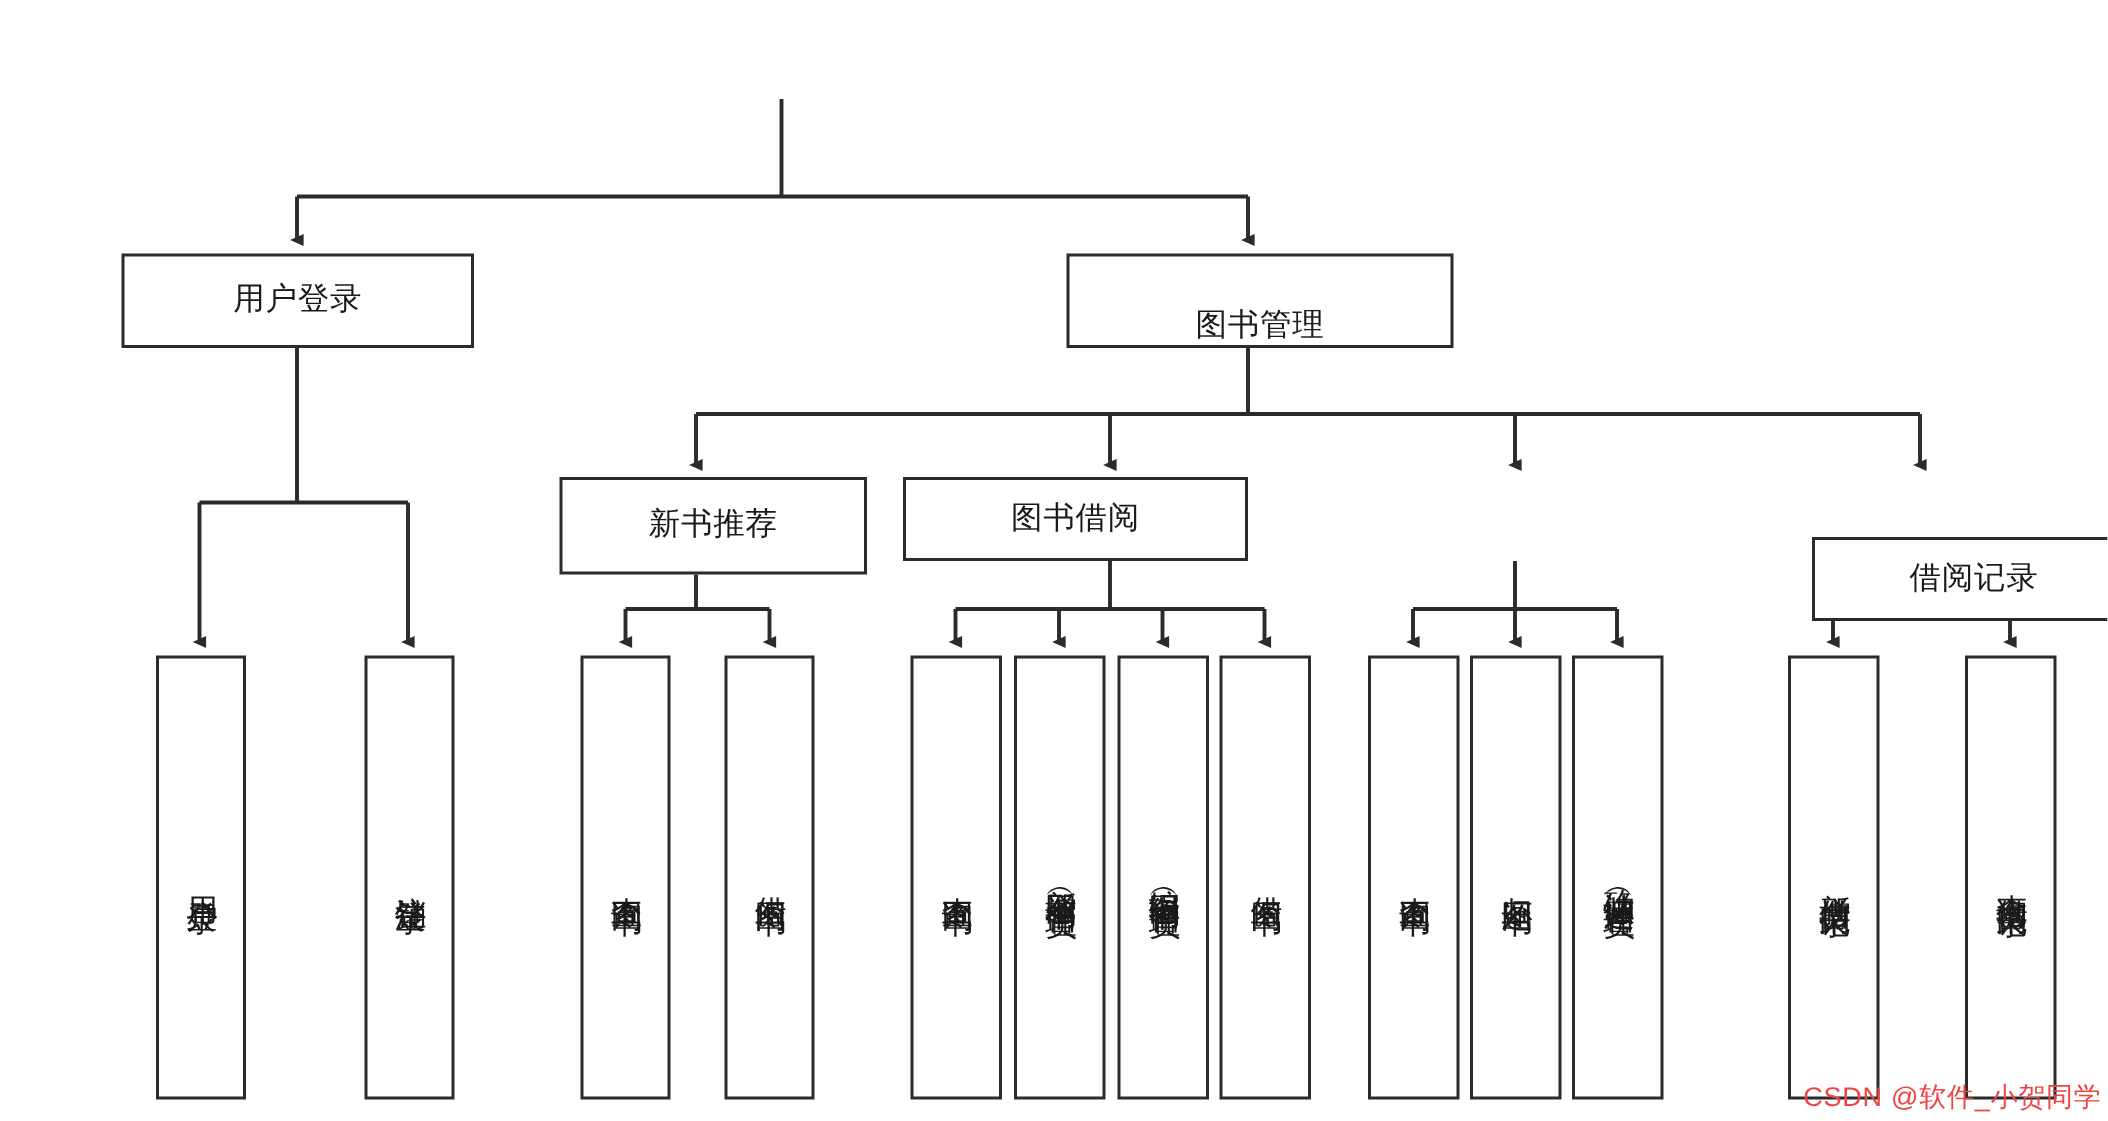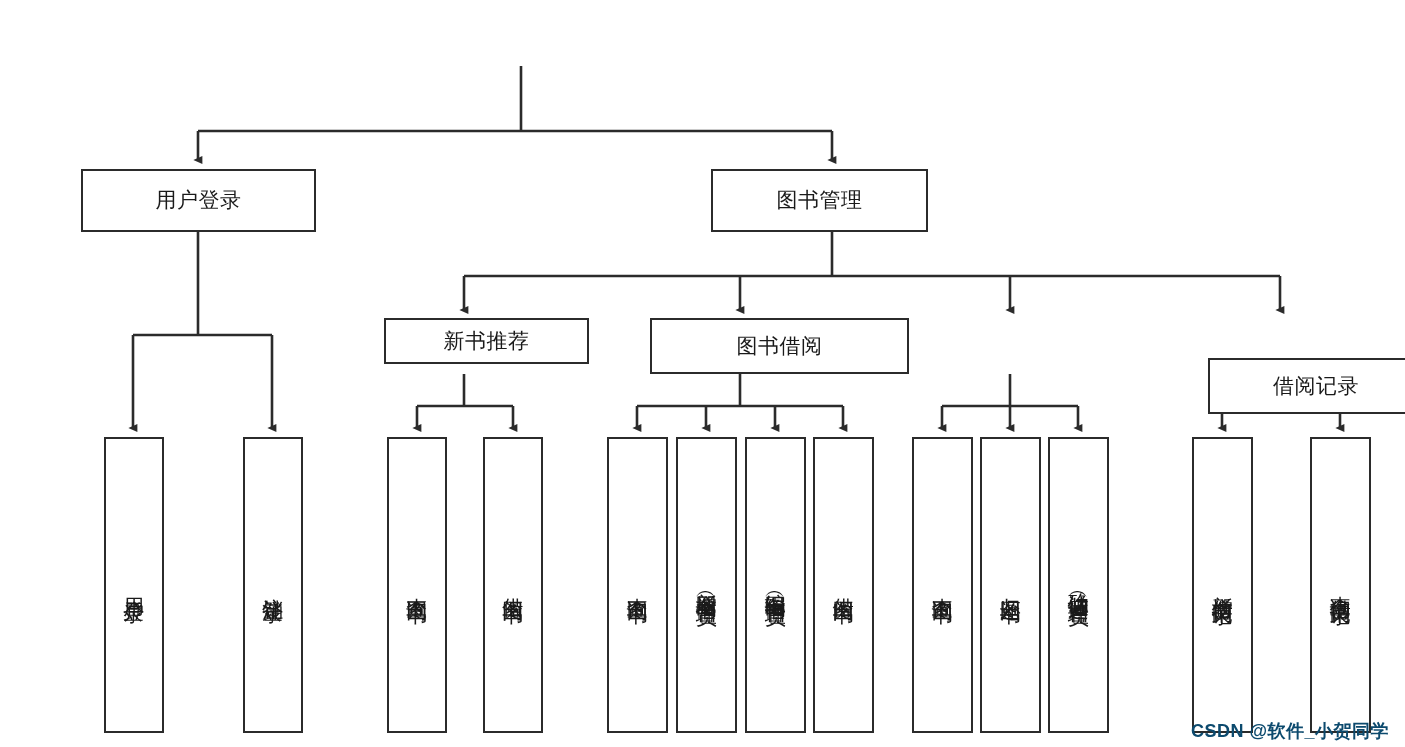--- a/index.html
+++ b/index.html
@@ -51,27 +51,26 @@
     writing-mode: vertical-rl;
     text-orientation: upright;
     font-size: 21px;
     line-height: 1.12;
     letter-spacing: 2px;
     max-height: 100%;
     white-space: nowrap;
   }
   .watermark {
     position: absolute;
-    right: 16px;
+    right: 4px;
     bottom: 4px;
     font-size: 18px;
-    color: #0c4a6e;
+    color: #ef4444;
     white-space: nowrap;
     letter-spacing: 0.5px;
-    font-weight: bold;
   }
 </style>
 </head>
 <body>
 
 <div id="canvas">
 
   <svg id="edges" viewBox="0 0 1405 747">
     <defs>
       <marker id="arrow" markerWidth="10" markerHeight="10" refX="4.6" refY="5" orient="auto" markerUnits="userSpaceOnUse">
@@ -119,28 +118,28 @@
       <path d="M1222,406 L1340,406"></path>
       <path d="M1222,406 L1222,428" marker-end="url(#arrow)"></path>
       <path d="M1340,406 L1340,428" marker-end="url(#arrow)"></path>
     </g>
   </svg>
 
 
   <div class="node horiz" style="left:81px; top:169px; width:235px; height:63px;">
     <span class="label">用户登录</span>
   </div>
-  <div class="node horiz" style="left:711px; top:169px; width:217px; height:63px;">
+  <div class="node horiz" style="left:711px; top:169px; width:258px; height:63px;align-items:flex-end;">
     <span class="label">图书管理</span>
   </div>
 
-  <div class="node horiz" style="left:384px; top:318px; width:205px; height:46px;">
+  <div class="node horiz" style="left:373px; top:318px; width:205px; height:65px;">
     <span class="label">新书推荐</span>
   </div>
-  <div class="node horiz" style="left:650px; top:318px; width:259px; height:56px;">
+  <div class="node horiz" style="left:602px; top:318px; width:230px; height:56px;">
     <span class="label">图书借阅</span>
   </div>
   <div class="node horiz" style="left:1208px; top:318px; width:216px; height:56px;margin-top:40px;">
     <span class="label">借阅记录</span>
   </div>
 
   <div class="node vert" style="left:104px; top:437px; width:60px; height:296px;">
     <span class="label">用户登录</span>
   </div>
   <div class="node vert" style="left:243px; top:437px; width:60px; height:296px;">

